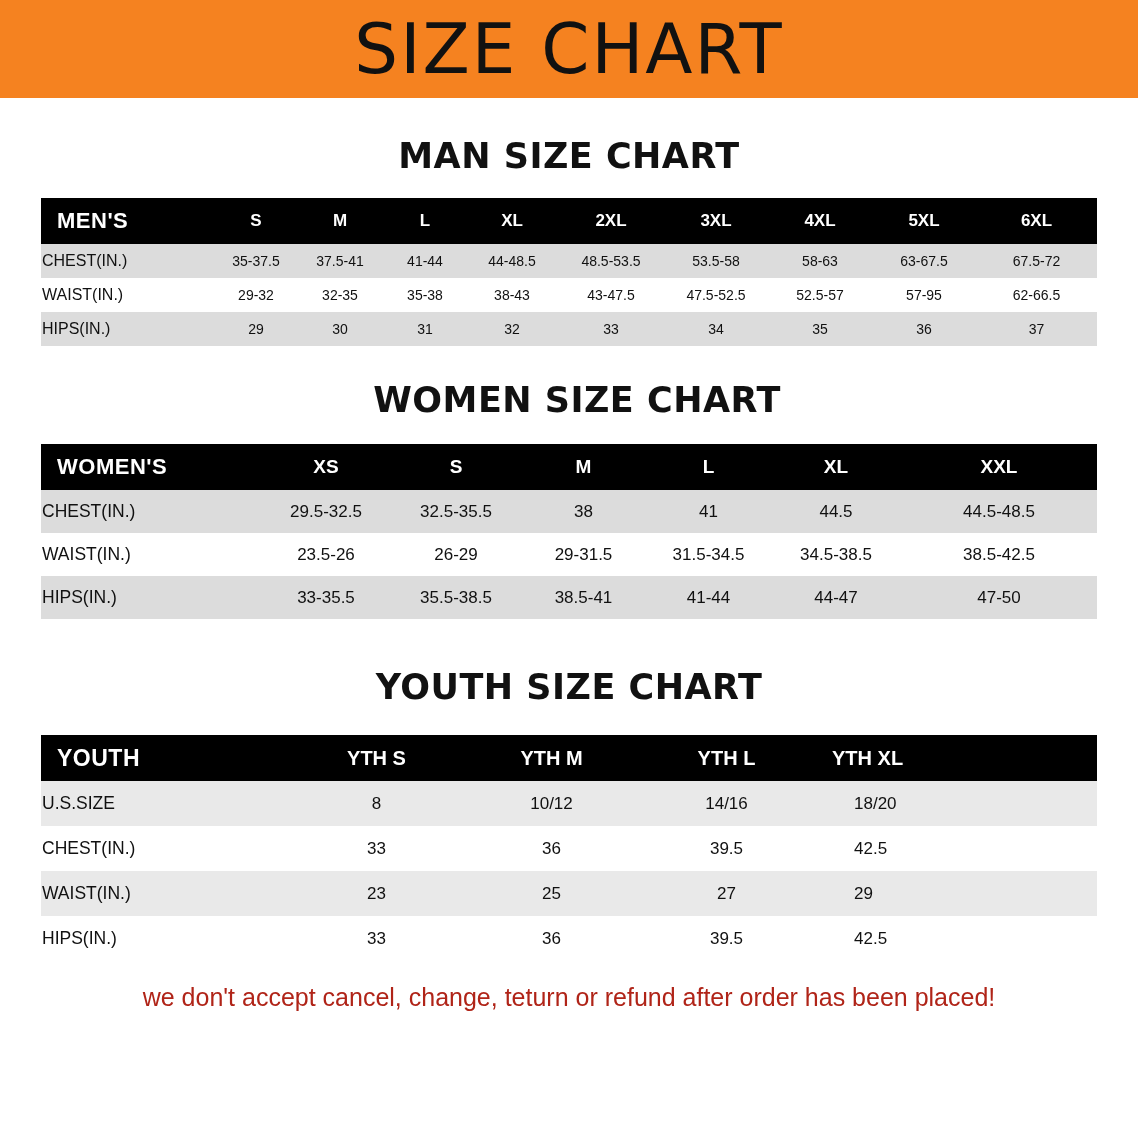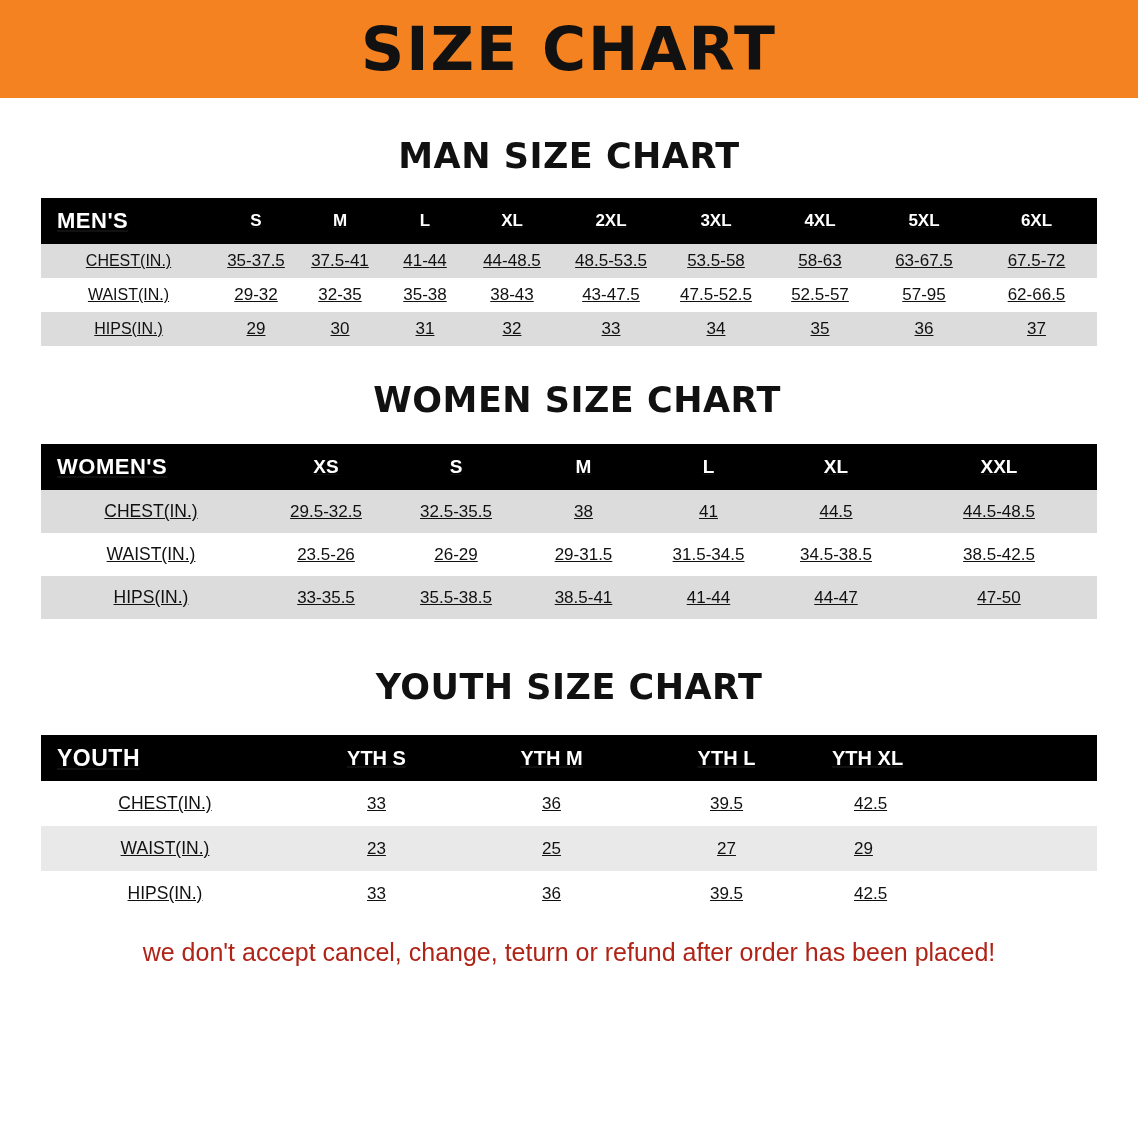--- a/index.html
+++ b/index.html
@@ -14,43 +14,42 @@
   }
   .banner {
     background: #f58220;
     height: 98px;
     display: flex;
     align-items: center;
     justify-content: center;
   }
   .banner-title {
     font-family: "DejaVu Sans", sans-serif;
-    font-weight: bold;
-    font-size: 60px;
+    font-weight: normal;
+    font-size: 69px;
     letter-spacing: 2px;
     color: #111111;
     line-height: 1;
   }
   .section-title {
     text-align: center;
     font-family: "DejaVu Sans", sans-serif;
     font-weight: bold;
     font-size: 35px;
     color: #111111;
     letter-spacing: 0.5px;
   }
   .man-title { margin-top: 38px; margin-bottom: 22px; }
   .women-title { margin-top: 34px; margin-bottom: 24px; padding-left: 16px; }
   .youth-title { margin-top: 48px; margin-bottom: 28px; }
 
   table {
     border-collapse: collapse;
     margin: 0 auto;
     table-layout: fixed;
-    text-decoration: underline;
   }
   .tbl-men { width: 1056px; }
   .tbl-women { width: 1056px; }
   .tbl-youth { width: 1056px; }
 
   thead th {
     background: #000000;
     color: #ffffff;
     height: 46px;
     font-weight: bold;
@@ -68,26 +67,26 @@
   }
   .tbl-men thead th.rowhead { font-size: 22px; }
   .tbl-women thead th.rowhead { font-size: 22px; }
   .tbl-youth thead th.rowhead { font-size: 23px; }
 
   tbody td {
     text-align: center;
     color: #111111;
     font-family: "Liberation Sans", sans-serif;
   }
-  .tbl-men tbody td { height: 34px; font-size: 17px; text-align: center; }
+  .tbl-men tbody td { height: 34px; font-size: 14px; text-align: center; }
   .tbl-women tbody td { height: 43px; font-size: 17px; }
   .tbl-youth tbody td { height: 45px; font-size: 17px; }
 
   tbody td.rowlabel {
-    text-align: center;
+    text-align: left;
   }
   .tbl-men tbody td.rowlabel { font-size: 16px; }
   .tbl-women tbody td.rowlabel { font-size: 17.5px; }
   .tbl-youth tbody td.rowlabel { font-size: 17.5px; }
 
   .band-dark td { background: #dcdcdc; }
   .band-light td { background: #ffffff; }
   .tbl-youth .band-dark td { background: #e9e9e9; }
 
   .note {
@@ -242,20 +241,27 @@
   <thead>
     <tr>
       <th class="rowhead">YOUTH</th>
       <th>YTH S</th>
       <th>YTH M</th>
       <th>YTH L</th>
       <th style="text-align:left;padding-left:18px">YTH XL</th>
     </tr>
   </thead>
   <tbody>
+    <tr class="band-dark">
+      <td class="rowlabel">U.S.SIZE</td>
+      <td>8</td>
+      <td>10/12</td>
+      <td>14/16</td>
+      <td style="text-align:left;padding-left:40px">18/20</td>
+    </tr>
     <tr class="band-light">
       <td class="rowlabel">CHEST(IN.)</td>
       <td>33</td>
       <td>36</td>
       <td>39.5</td>
       <td style="text-align:left;padding-left:40px">42.5</td>
     </tr>
     <tr class="band-dark">
       <td class="rowlabel">WAIST(IN.)</td>
       <td>23</td>

